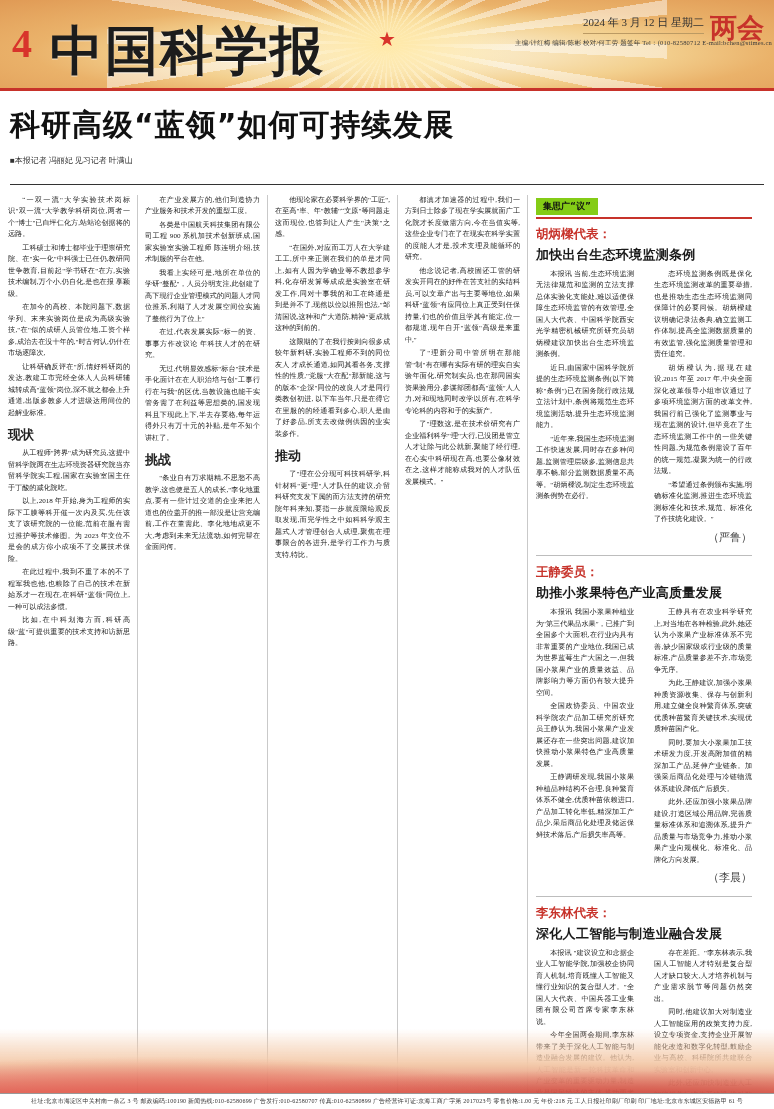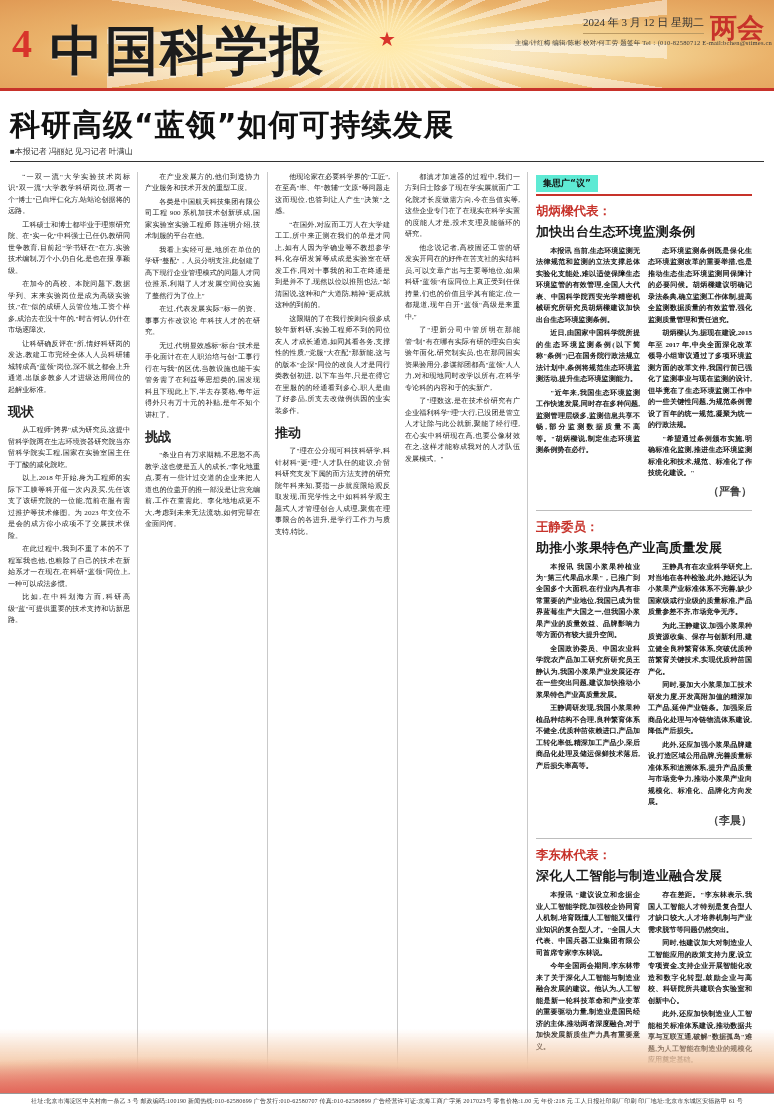--- a/index.html
+++ b/index.html
@@ -69,21 +69,21 @@
 
   .rule-red { height:3px; background:#c7322a; }
 
   
   .headline-wrap{ padding:14px 10px 4px 10px; }
   .headline{
     font-size:30px; font-weight:bold; letter-spacing:1px;
     font-family:"DejaVu Sans", sans-serif; color:#111;
   }
   .byline{
-    font-size:8px; color:#333; padding-bottom:4px;
+    font-size:8px; color:#333; margin-top:9px; padding-bottom:18px;
     border-bottom:1px solid #333;
   }
 
   
   .cols {
     display:flex; gap:0; padding:6px 8px 0 8px;
   }
   .col { font-size:7.1px; line-height:1.62; text-align:justify; color:#222; }
   .col p { margin:0 0 2px 0; text-indent:2em; }
   .col-1{ width:130px; padding-right:7px; border-right:1px solid #c9c9c9;}
@@ -91,34 +91,34 @@
   .col-3{ width:130px; padding:0 7px; border-right:1px solid #c9c9c9;}
   .col-4{ width:130px; padding:0 7px; border-right:1px solid #c9c9c9;}
   .sub-h{
     font-size:13px; font-weight:bold; margin:5px 0 3px 0; text-indent:0;
     font-family:"DejaVu Sans", sans-serif;
   }
 
   
   .rail{ width:224px; padding-left:8px; }
   .rail-tag{
-    display:inline-block; background:#5eead4; color:#111;
+    display:inline-block; background:#84cc16; color:#111;
     font-size:9px; padding:2px 7px; font-weight:bold;
     font-family:"DejaVu Sans",sans-serif;
   }
   .rail-tag-wrap{ border-bottom:2px solid #c7322a; padding-bottom:2px; margin-bottom:7px;}
   .rep-name{
     font-size:12.5px; color:#c7322a; font-weight:bold; margin-bottom:3px;
     font-family:Liberation Sans, sans-serif;
   }
   .rep-title{
     font-size:13px; font-weight:bold; margin:0 0 5px 0;
     font-family:"DejaVu Sans",sans-serif; letter-spacing:.3px;
   }
-  .rail-body{ display:flex; gap:8px; font-size:7.1px; line-height:1.62; text-align:justify;font-weight:bold;}
+  .rail-body{ display:flex; gap:20px; font-size:7.1px; line-height:1.62; text-align:justify;}
   .rail-body .c{ flex:1; }
   .rail-body p{ margin:0 0 2px 0; text-indent:2em;}
   .rail-sep{ height:1px; background:#bdbdbd; margin:9px 0 8px 0;}
   .sign{ text-align:right; font-size:11px; color:#444; margin-top:3px;}
 
   
   .footer-wave{
     position:absolute; left:0; bottom:16px; width:774px; height:64px;
     background:
       radial-gradient(ellipse 600px 70px at 20% 120%, #e3564a 0%, rgba(227,86,74,0) 70%),

